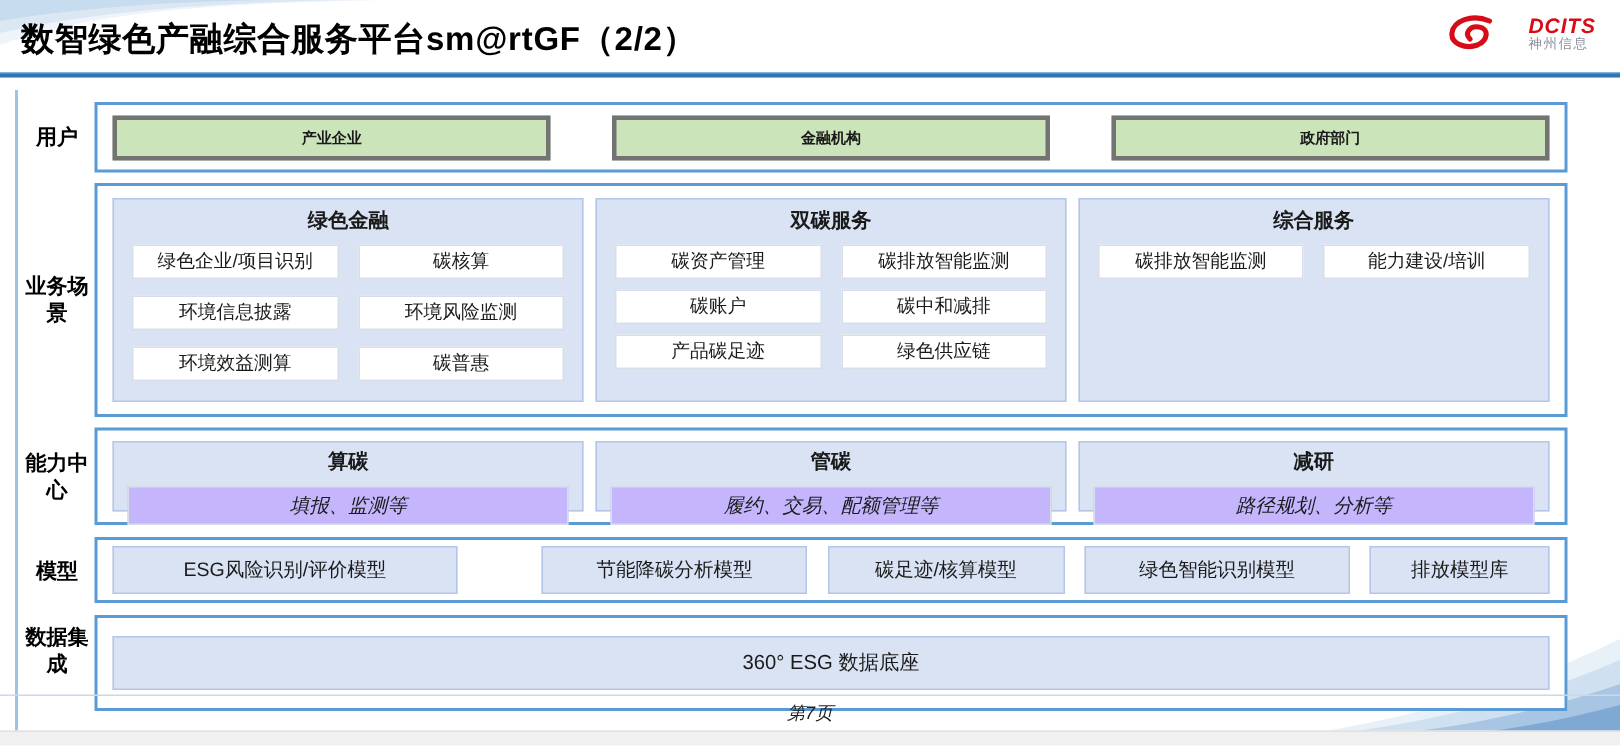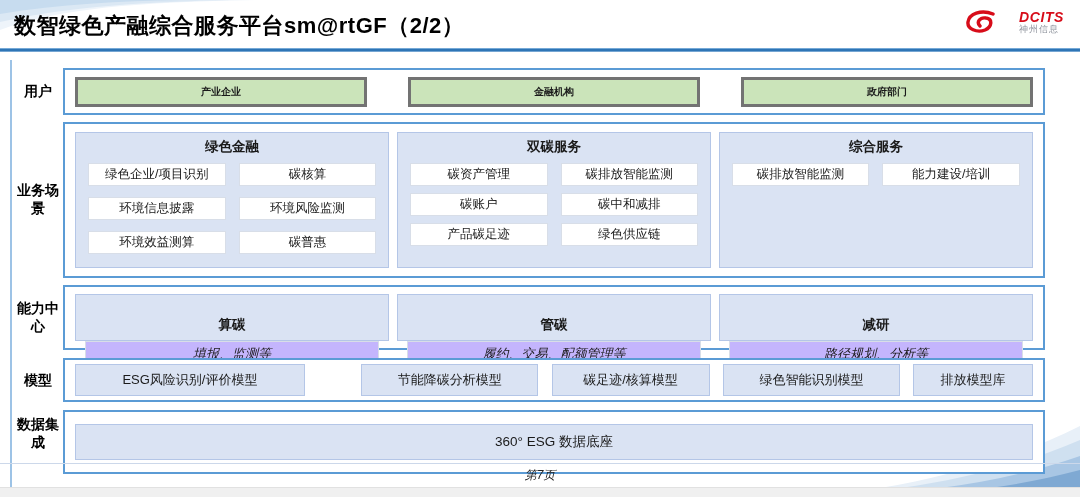--- a/index.html
+++ b/index.html
@@ -47,21 +47,21 @@
   
   .scen-inner{display:flex;justify-content:space-between;height:100%;padding:8px 10px;box-sizing:border-box;}
   .scen-col{width:32.8%;background:#dae3f3;border:1px solid #b4c6e7;box-sizing:border-box;padding:3px 12px 8px;}
   .col-title{text-align:center;font-size:13.5px;font-weight:bold;color:#1a1a1a;margin:2px 0 7px;}
   .scen-grid{display:grid;grid-template-columns:1fr 1fr;column-gap:13px;}
   .gap-wide{row-gap:11px;}
   .gap-tight{row-gap:7px;}
   .white-box{background:#fff;border:1px solid #d8dee8;text-align:center;font-size:12.5px;color:#1a1a1a;padding:3px 1px;line-height:1.2;}
   
   .cap-inner{display:flex;justify-content:space-between;height:100%;padding:7px 10px;box-sizing:border-box;}
-  .cap-box{width:32.8%;background:#dae3f3;border:1px solid #b4c6e7;box-sizing:border-box;padding:19px 9px 7px;}
+  .cap-box{width:32.8%;background:#dae3f3;border:1px solid #b4c6e7;box-sizing:border-box;padding:2px 9px 7px;}
   .cap-white{background:#c4b5fd;border:1px solid #d8dee8;font-style:italic;text-align:center;font-size:13px;padding:3px 0;}
   
   .models-inner{display:flex;justify-content:space-between;align-items:center;height:100%;padding:0 10px;box-sizing:border-box;}
   .model-box{background:#dae3f3;border:1px solid #b4c6e7;text-align:center;font-size:13px;padding:6px 0;box-sizing:border-box;}
   .mw1{width:24%;}.mw2{width:18.5%;margin-left:43px;}.mw3{width:16.5%;}.mw4{width:18.5%;}.mw5{width:12.5%;}
   
   .data-inner{display:flex;align-items:center;height:100%;padding:0 10px;box-sizing:border-box;}
   .data-box{flex:1;background:#dae3f3;border:1px solid #b4c6e7;text-align:center;font-size:13.5px;padding:8px 0;}
 </style>
 </head>

